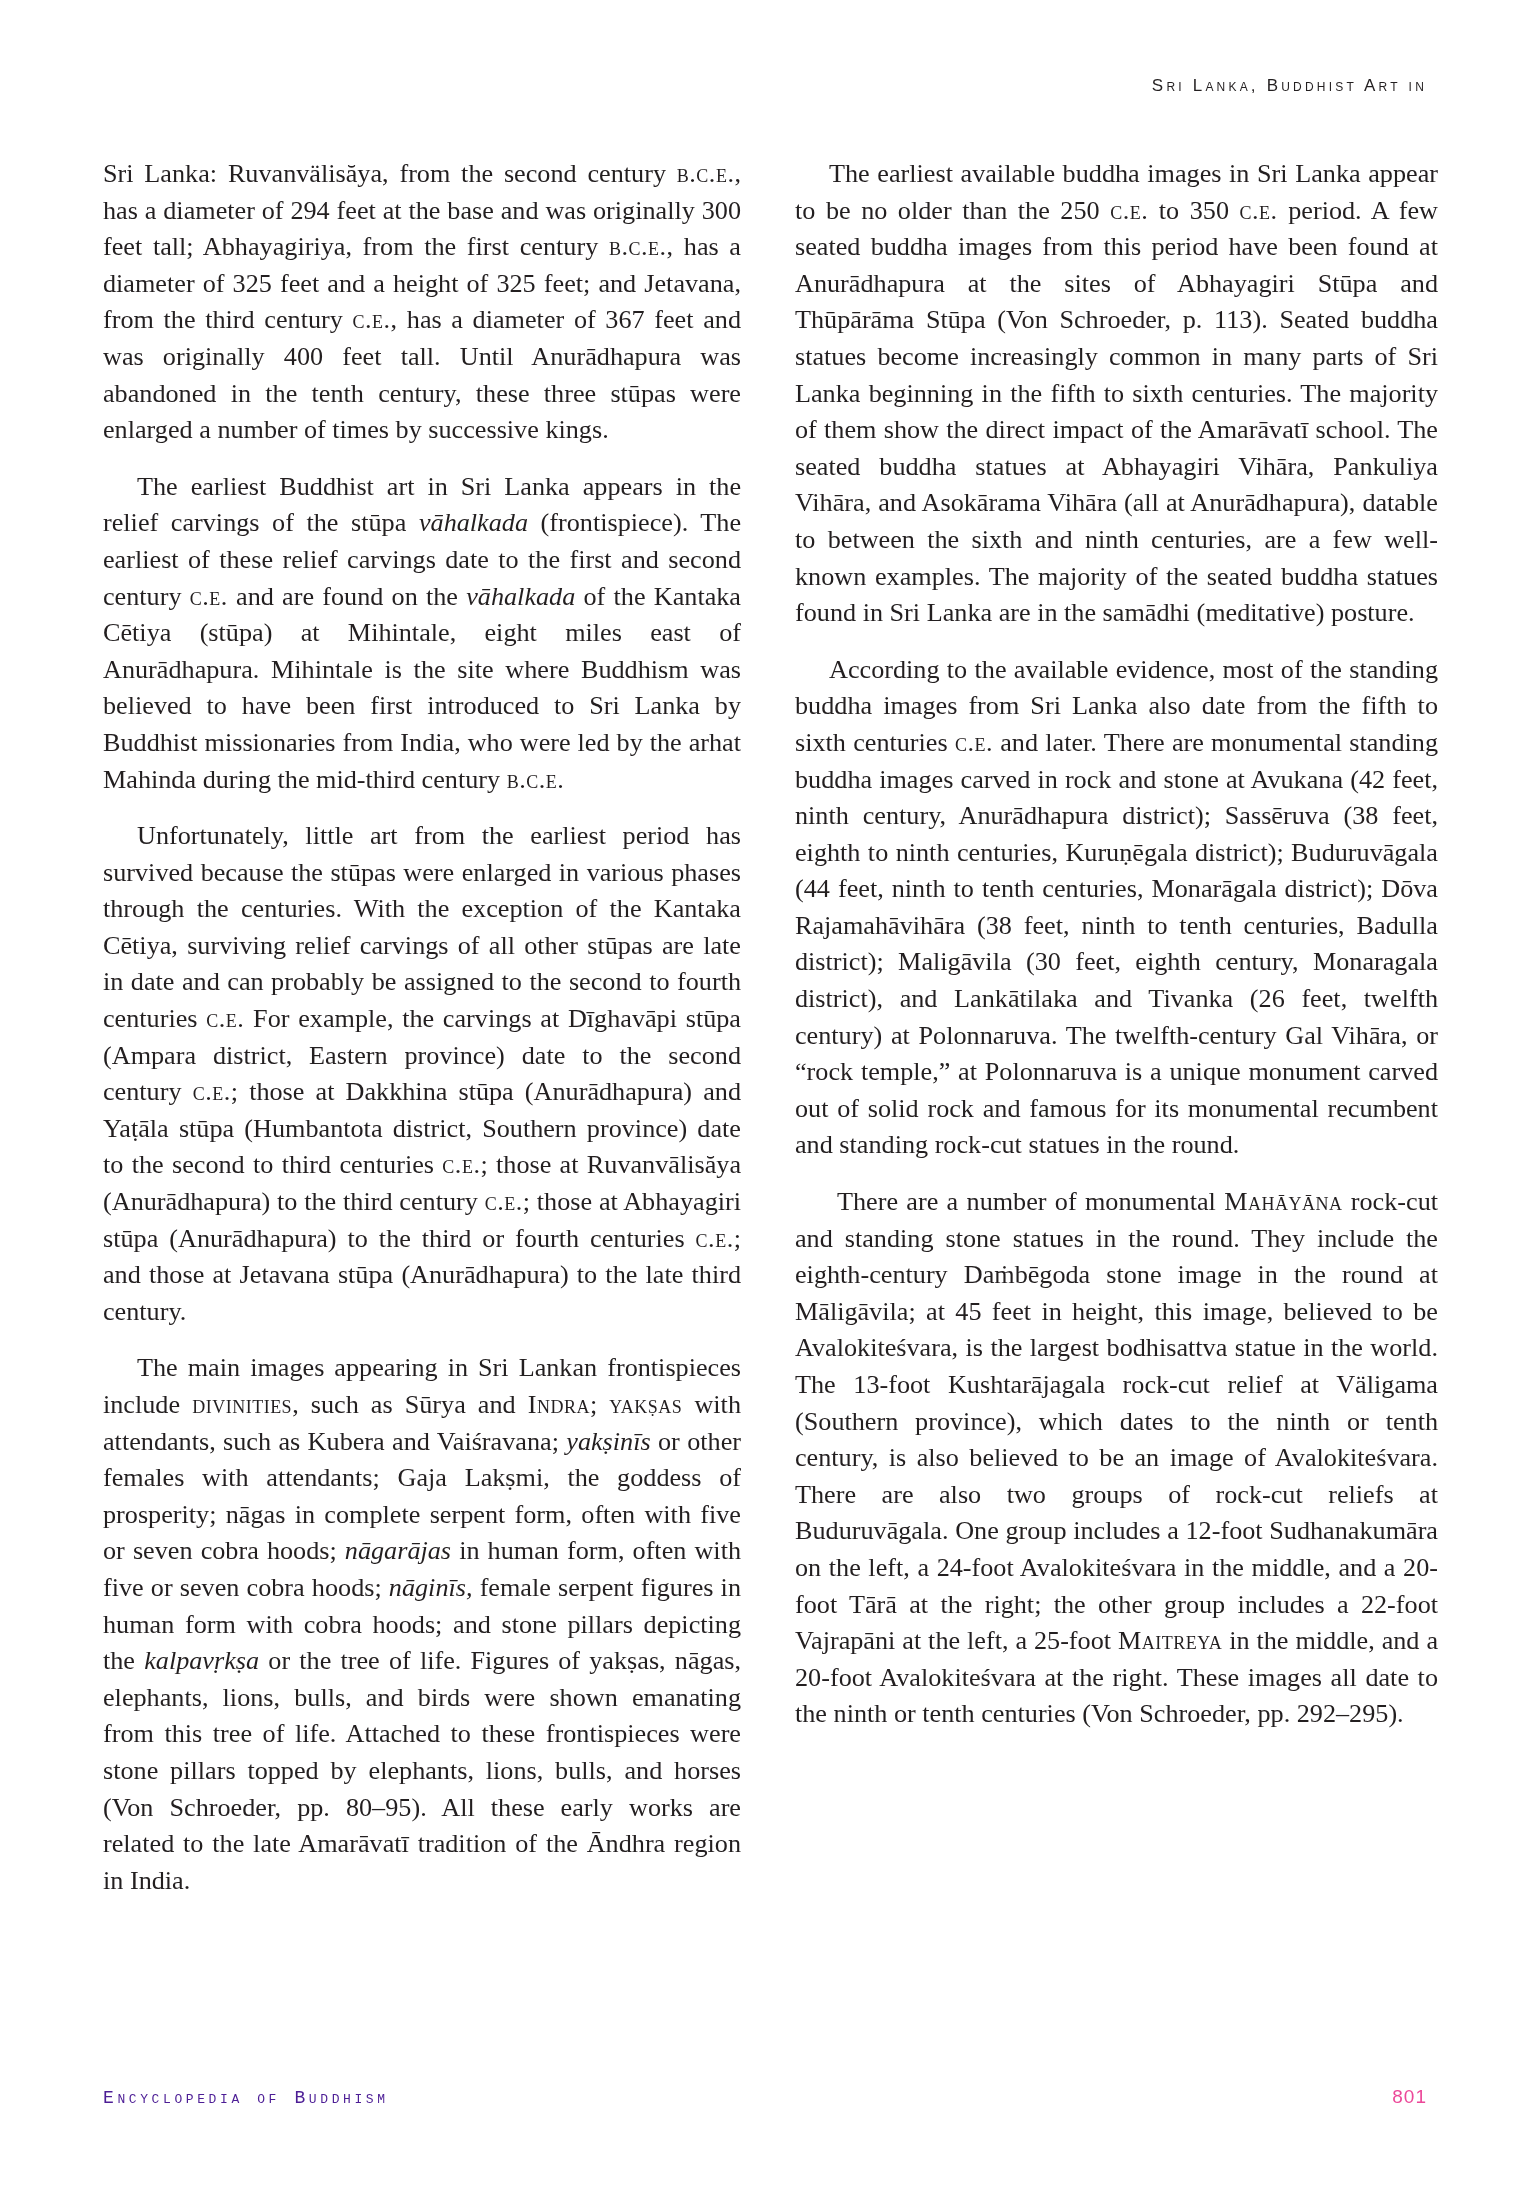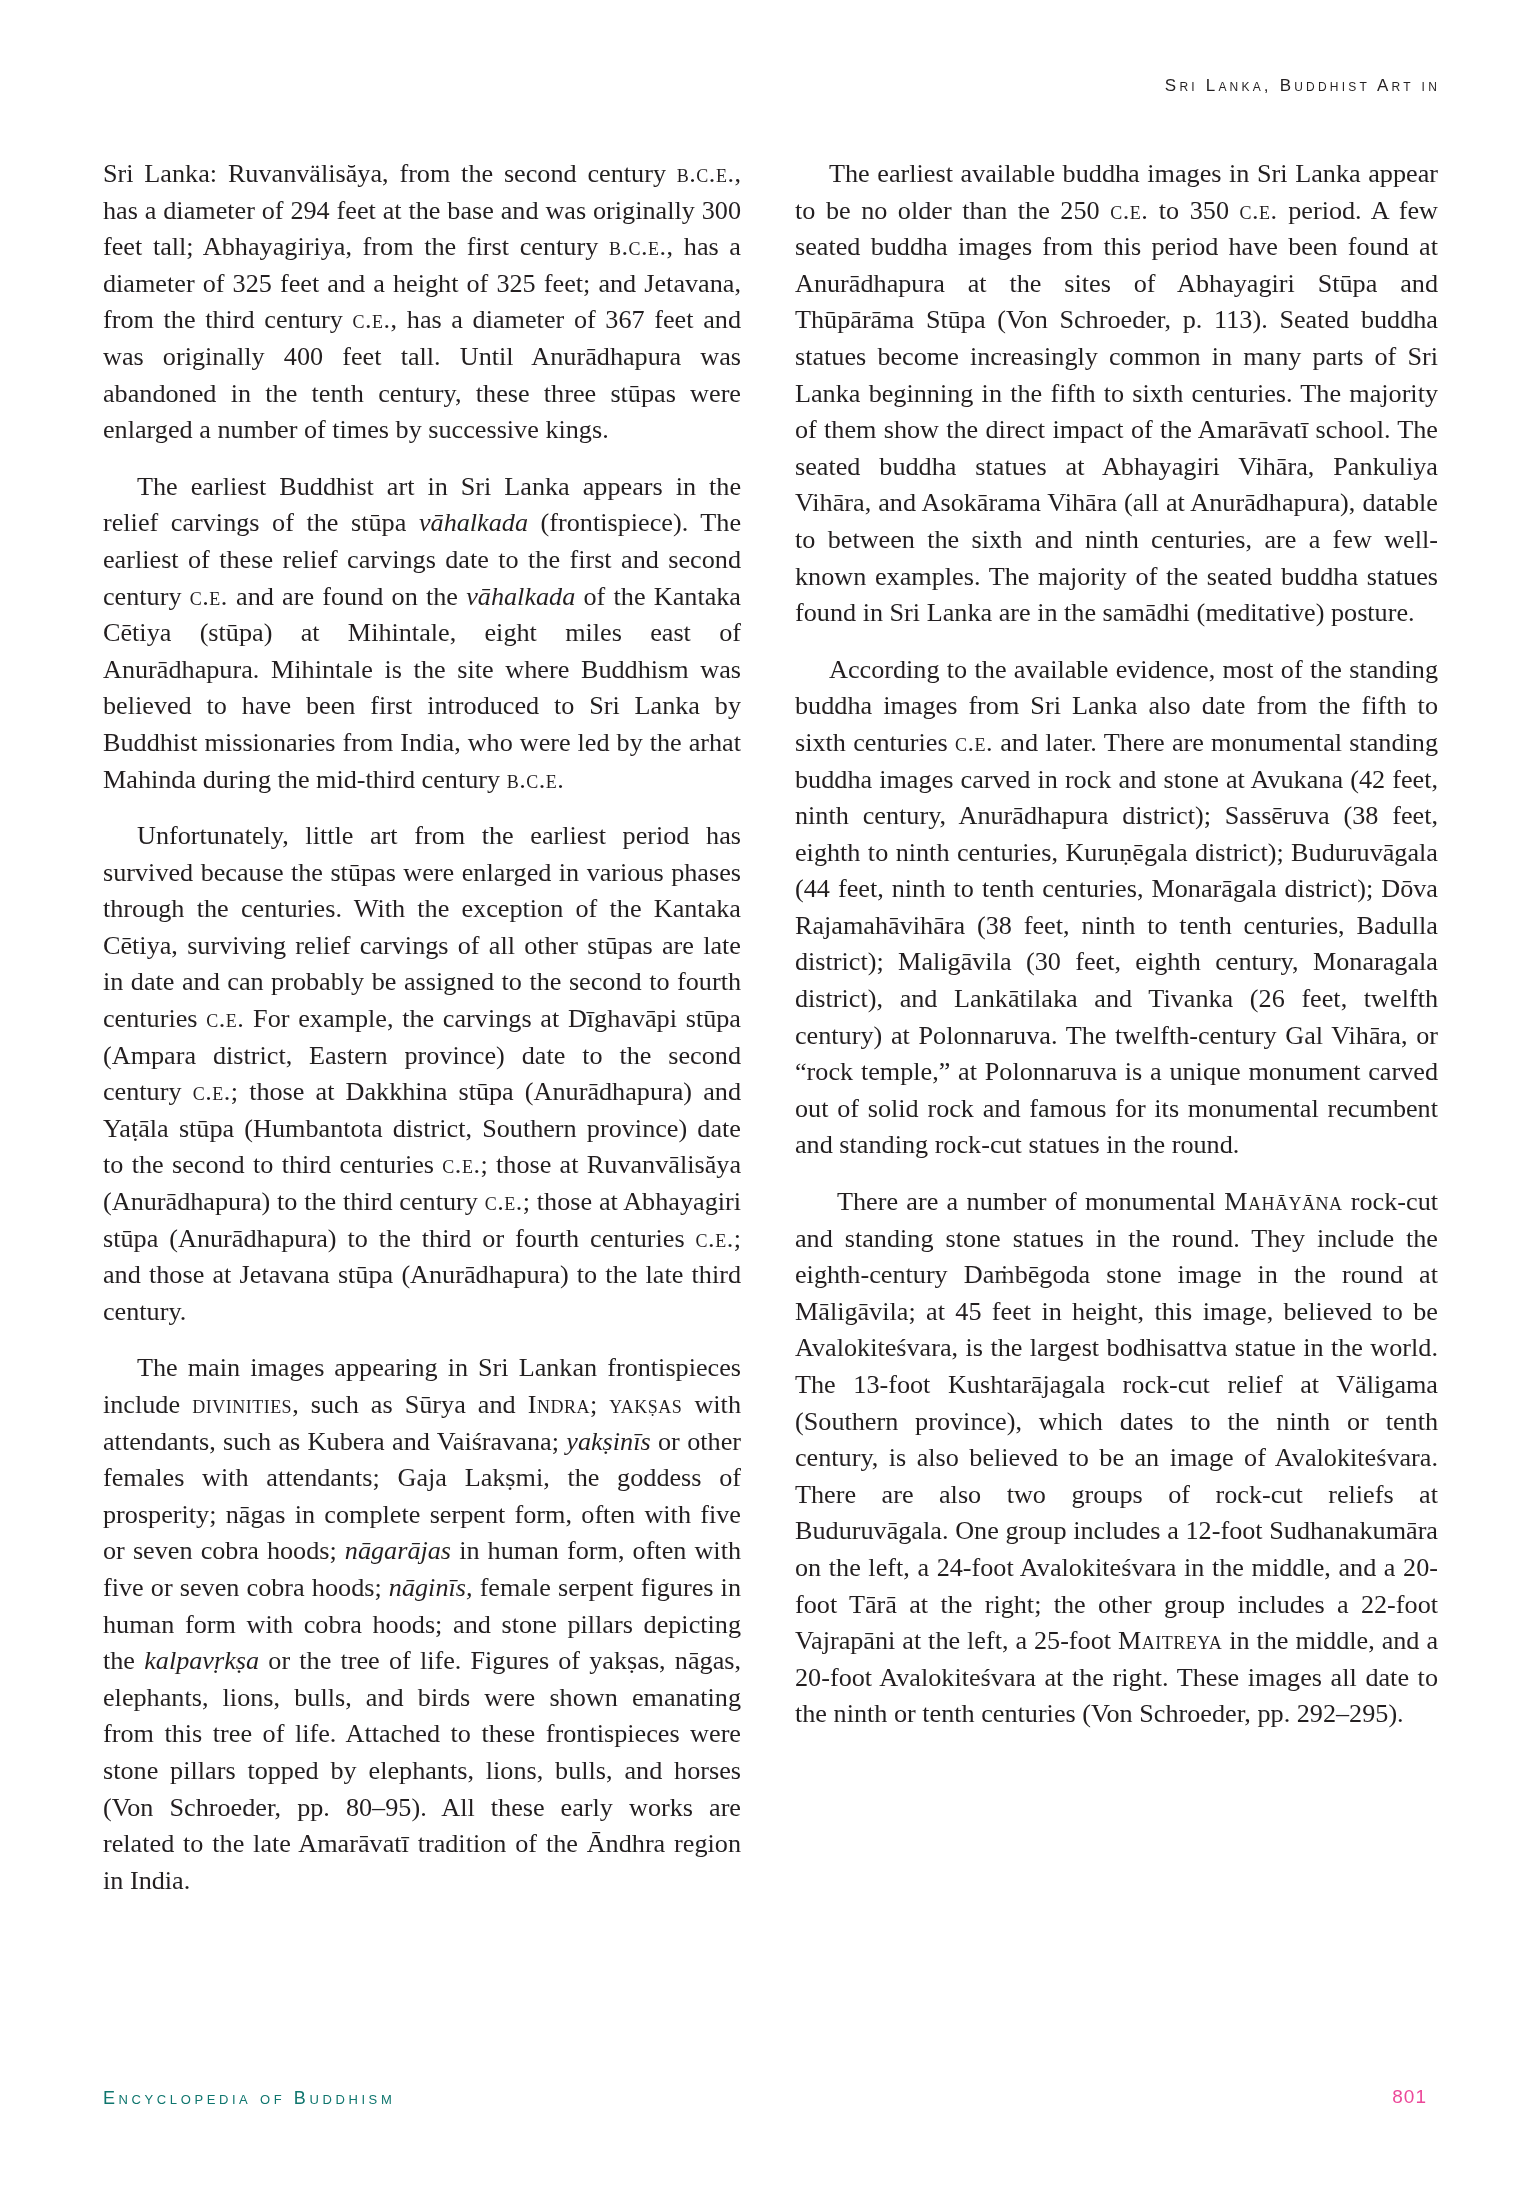--- a/index.html
+++ b/index.html
@@ -11,21 +11,21 @@
       width: 1522px;
       height: 2200px;
       position: relative;
       overflow: hidden;
       color: #231f20;
       font-family: "Liberation Serif", "DejaVu Serif", serif;
     }
     .running-head {
       position: absolute;
       top: 76px;
-      right: 82px;
+      right: 95px;
       font-family: "Liberation Sans", "DejaVu Sans", sans-serif;
       font-size: 17px;
       letter-spacing: 3.2px;
       font-variant: small-caps;
       color: #231f20;
     }
     .column {
       position: absolute;
       top: 144px;
       font-size: 26.2px;
@@ -60,25 +60,25 @@
       font-variant: small-caps;
       letter-spacing: 0.5px;
     }
     em {
       font-style: italic;
     }
     .footer-title {
       position: absolute;
       top: 2088px;
       left: 103px;
-      font-family: Liberation Sans, sans-serif;
+      font-family: Liberation Mono, monospace;
       font-size: 18px;
       letter-spacing: 3.6px;
       font-variant: small-caps;
-      color: #0f766e;
+      color: #4c1d95;
     }
     .page-number {
       position: absolute;
       top: 2086px;
       right: 95px;
       font-family: "Liberation Sans", "DejaVu Sans", sans-serif;
       font-size: 19px;
       letter-spacing: 1px;
       color: #ec4899;
     }

